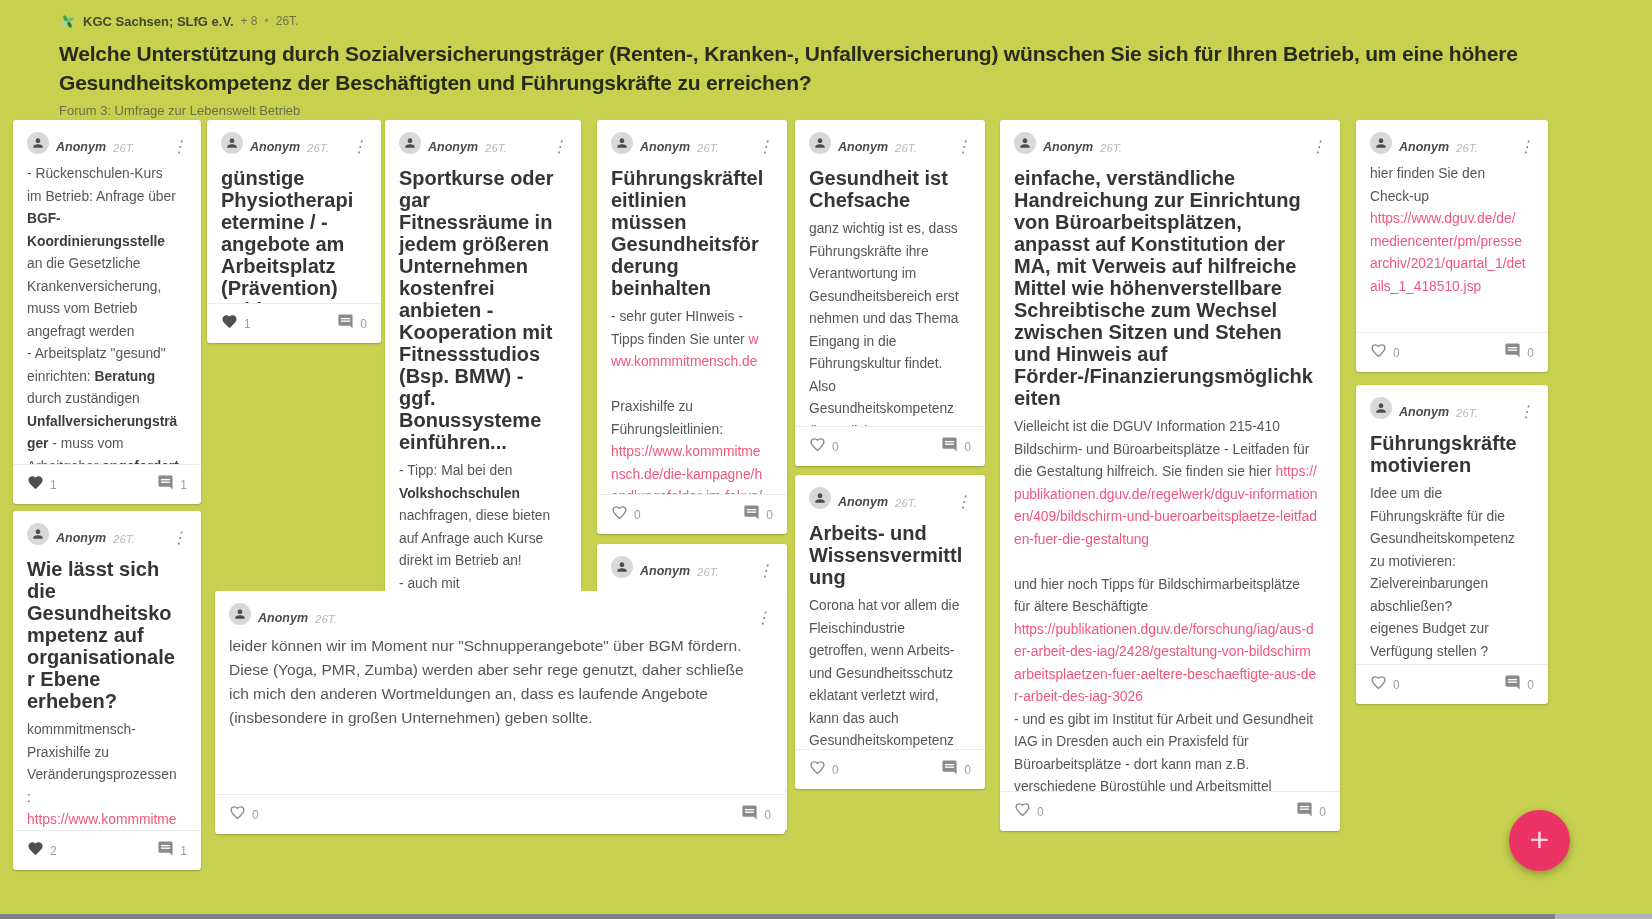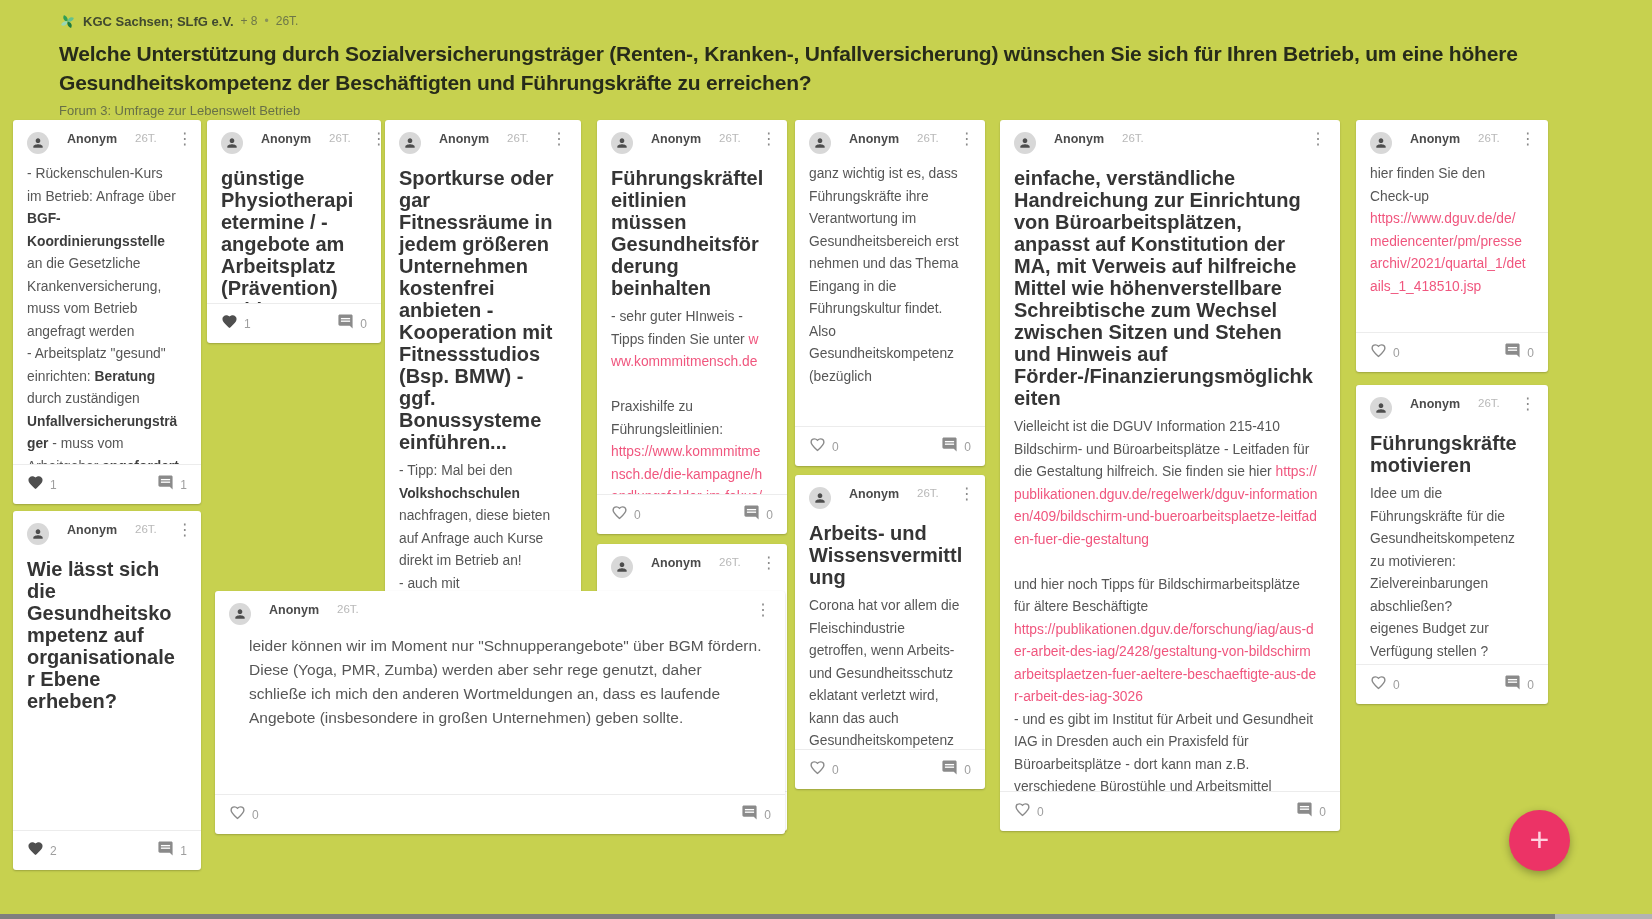--- a/index.html
+++ b/index.html
@@ -18,33 +18,33 @@
     font-weight:bold; color:#272b1a; letter-spacing:-0.2px;
   }
   .subtitle { margin-top:6px; font-size:13px; color:#677047; }
 
   
   .card {
     position:absolute; background:#fff; border-radius:3px;
     box-shadow:0 1px 2px rgba(0,0,0,0.22);
     display:flex; flex-direction:column; overflow:hidden;
   }
-  .card-head { display:flex; align-items:flex-start; gap:18px; padding:12px 12px 0 14px; flex:0 0 auto; }
+  .card-head { display:flex; align-items:flex-end; gap:7px; padding:12px 12px 0 14px; flex:0 0 auto;font-style:italic; }
   .avatar { width:22px; height:22px; border-radius:50%; background:#d8d8d8;
             display:inline-flex; align-items:center; justify-content:center; flex:0 0 auto; }
   .author { font-size:12.5px; font-weight:bold; color:#4a4a4a; }
   .time   { font-size:11.5px; color:#b8b8b8; }
   .menu   { margin-left:auto; color:#8a8a8a; font-size:16px; line-height:14px; cursor:pointer;
             padding:0 2px; letter-spacing:0; user-select:none; }
   .card-body { padding:9px 22px 6px 14px; flex:1 1 auto; min-height:0; overflow:hidden; }
   .card-title { font-size:20px; line-height:22px; font-weight:bold; color:#353535;
                 margin:4px 0 7px; overflow-wrap:anywhere; }
   .card-text  { font-size:13.8px; line-height:22.5px; color:#565656; white-space:pre-line;
                 overflow-wrap:anywhere; }
-  .card.wide .card-text { font-size:15.5px; line-height:24px;margin-left:20px; }
+  .card.wide .card-text { font-size:15.5px; line-height:24px; }
   .b   { font-weight:bold; color:#3d3d3d; }
   .lnk { color:#f0567e; word-break:break-all; cursor:pointer; }
   .card-foot { flex:0 0 auto; margin-top:auto; border-top:1px solid #ececec;
                display:flex; align-items:center; padding:9px 14px; }
   .react { display:inline-flex; align-items:center; gap:6px; cursor:pointer; }
   .react .cnt { font-size:12px; color:#9e9e9e; }
   .react.right { margin-left:auto; }
   .icon17 { width:17px; height:17px; display:inline-flex; }
 
   
@@ -120,20 +120,22 @@
             <svg viewBox="0 0 24 24" width="14" height="14">
               <path fill="#4d4d4d" d="M12 12c2.21 0 4-1.79 4-4s-1.79-4-4-4-4 1.79-4 4 1.79 4 4 4zm0 2c-2.67 0-8 1.34-8 4v2h16v-2c0-2.66-5.33-4-8-4z"></path>
             </svg>
           </span>
           <span class="author" data-name="card-author">Anonym</span>
           <span class="time" data-name="card-timestamp">26T.</span>
           <span class="menu" data-name="more-menu-icon">⋮</span>
         </div>
         <div class="card-body" data-name="card-content">
           <h3 class="card-title" data-name="card-title">Wie lässt sich die Gesundheitskompetenz auf organisationaler Ebene erheben?</h3>
+          <p class="card-text" data-name="card-text"><span data-name="text-segment">kommmitmensch-Praxishilfe zu Veränderungsprozessen:
+</span><span class=" lnk" data-name="link">https://www.kommmitmensch.de/die-kampagne/handlungsfelder-im-fokus/sicherheit-gesundheit/</span></p>
         </div>
         <div class="card-foot" data-name="card-footer">
           <span class="react" data-name="like-button">
             <span data-name="heart-icon"><svg class="icon17" viewBox="0 0 24 24" width="17" height="17">
                 <path fill="#4f4f4f" d="M12 21.35l-1.45-1.32C5.4 15.36 2 12.28 2 8.5 2 5.42 4.42 3 7.5 3c1.74 0 3.41.81 4.5 2.09C13.09 3.81 14.76 3 16.5 3 19.58 3 22 5.42 22 8.5c0 3.78-3.4 6.86-8.55 11.54L12 21.35z"></path>
               </svg></span>
             <span class="cnt" data-name="like-count">2</span>
           </span>
           <span class="react right" data-name="comment-button">
             <span data-name="speech-bubble-icon"><svg class="icon17" viewBox="0 0 24 24" width="17" height="17">
@@ -296,20 +298,21 @@
           <span class="avatar" data-name="avatar-person-icon">
             <svg viewBox="0 0 24 24" width="14" height="14">
               <path fill="#4d4d4d" d="M12 12c2.21 0 4-1.79 4-4s-1.79-4-4-4-4 1.79-4 4 1.79 4 4 4zm0 2c-2.67 0-8 1.34-8 4v2h16v-2c0-2.66-5.33-4-8-4z"></path>
             </svg>
           </span>
           <span class="author" data-name="card-author">Anonym</span>
           <span class="time" data-name="card-timestamp">26T.</span>
           <span class="menu" data-name="more-menu-icon">⋮</span>
         </div>
         <div class="card-body" data-name="card-content">
+          <h3 class="card-title" data-name="card-title">Gesundheit ist Chefsache</h3>
           <p class="card-text" data-name="card-text"><span data-name="text-segment">ganz wichtig ist es, dass Führungskräfte ihre Verantwortung im Gesundheitsbereich erst nehmen und das Thema Eingang in die Führungskultur findet. Also Gesundheitskompetenz (bezüglich</span></p>
         </div>
         <div class="card-foot" data-name="card-footer">
           <span class="react" data-name="like-button">
             <span data-name="heart-icon"><svg class="icon17" viewBox="0 0 24 24" width="17" height="17">
                 <path fill="none" stroke="#8a8a8a" stroke-width="2" d="M12 20.3l-1.1-1C6.1 15 3 12.2 3 8.8 3 6.1 5.1 4 7.8 4c1.5 0 3 .7 4.2 1.9C13.2 4.7 14.7 4 16.2 4 18.9 4 21 6.1 21 8.8c0 3.4-3.1 6.2-7.9 10.5l-1.1 1z"></path>
               </svg></span>
             <span class="cnt" data-name="like-count">0</span>
           </span>
           <span class="react right" data-name="comment-button">

